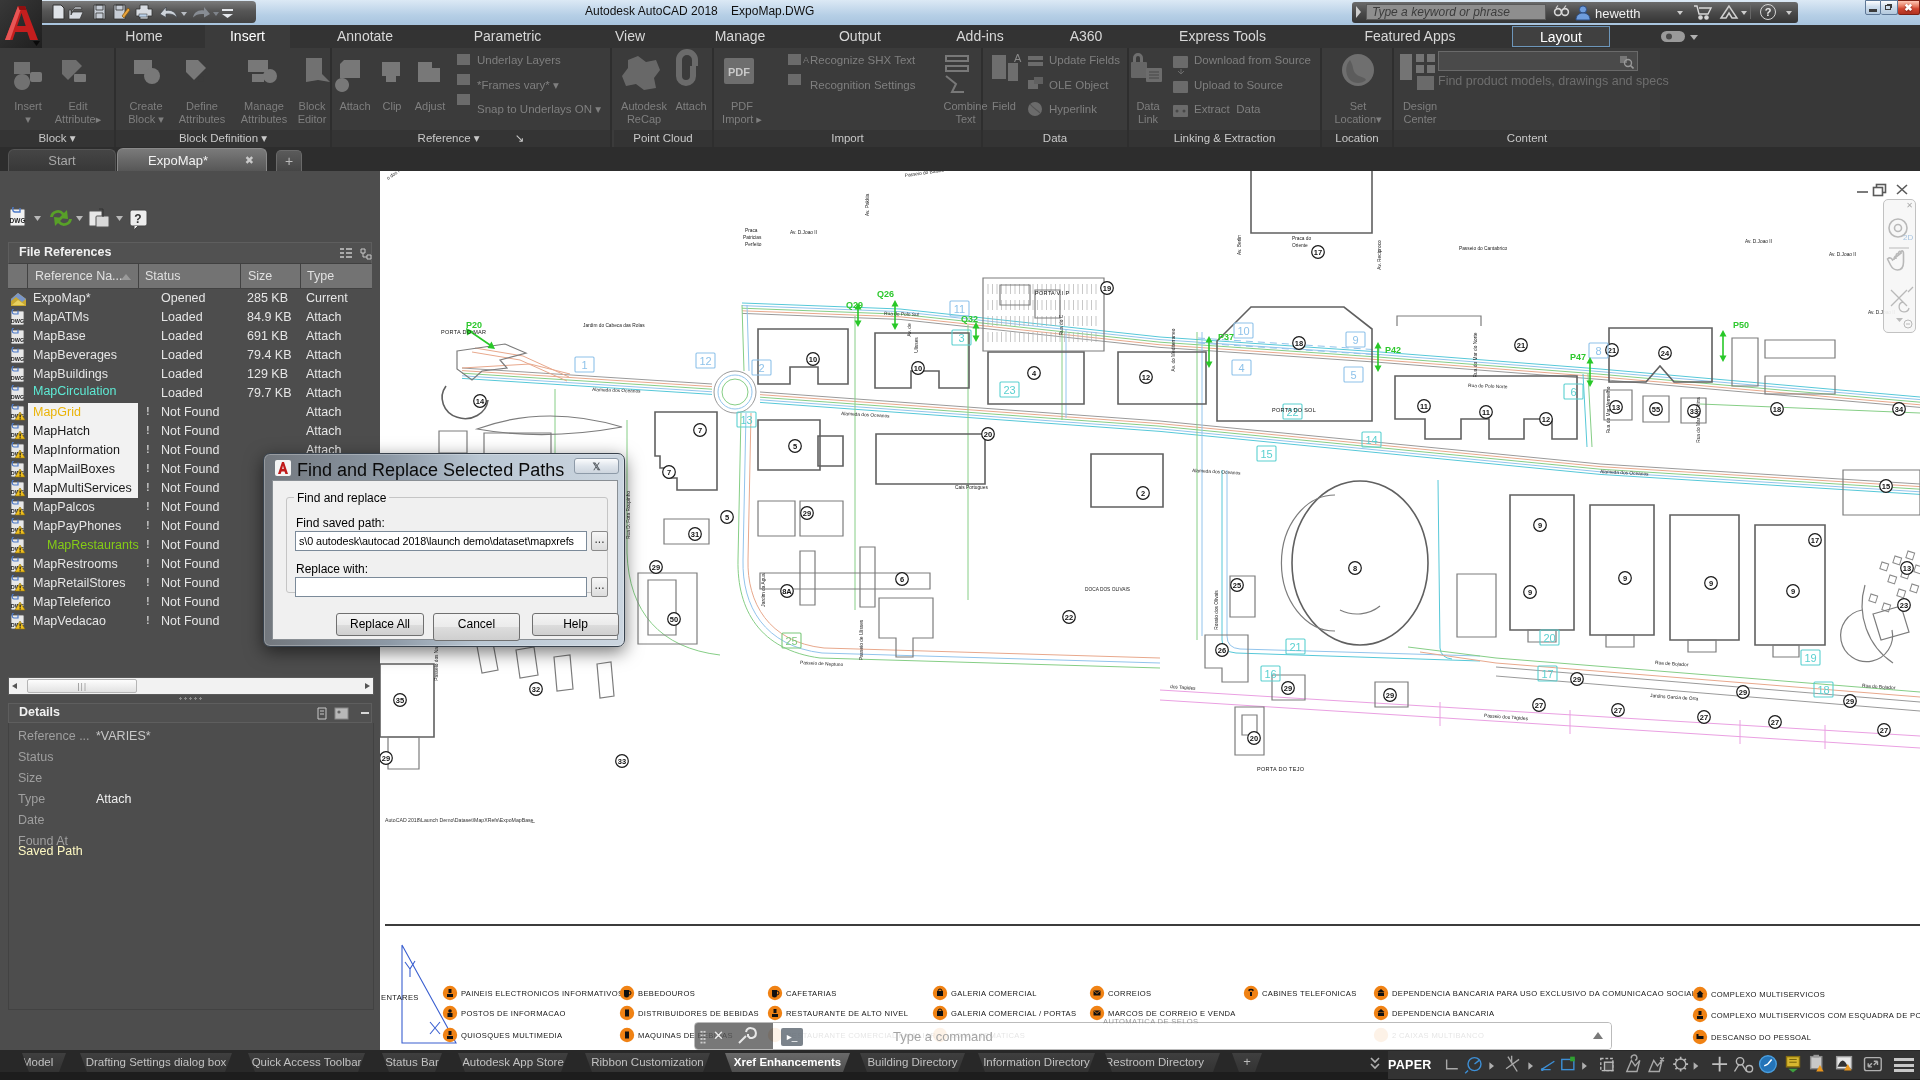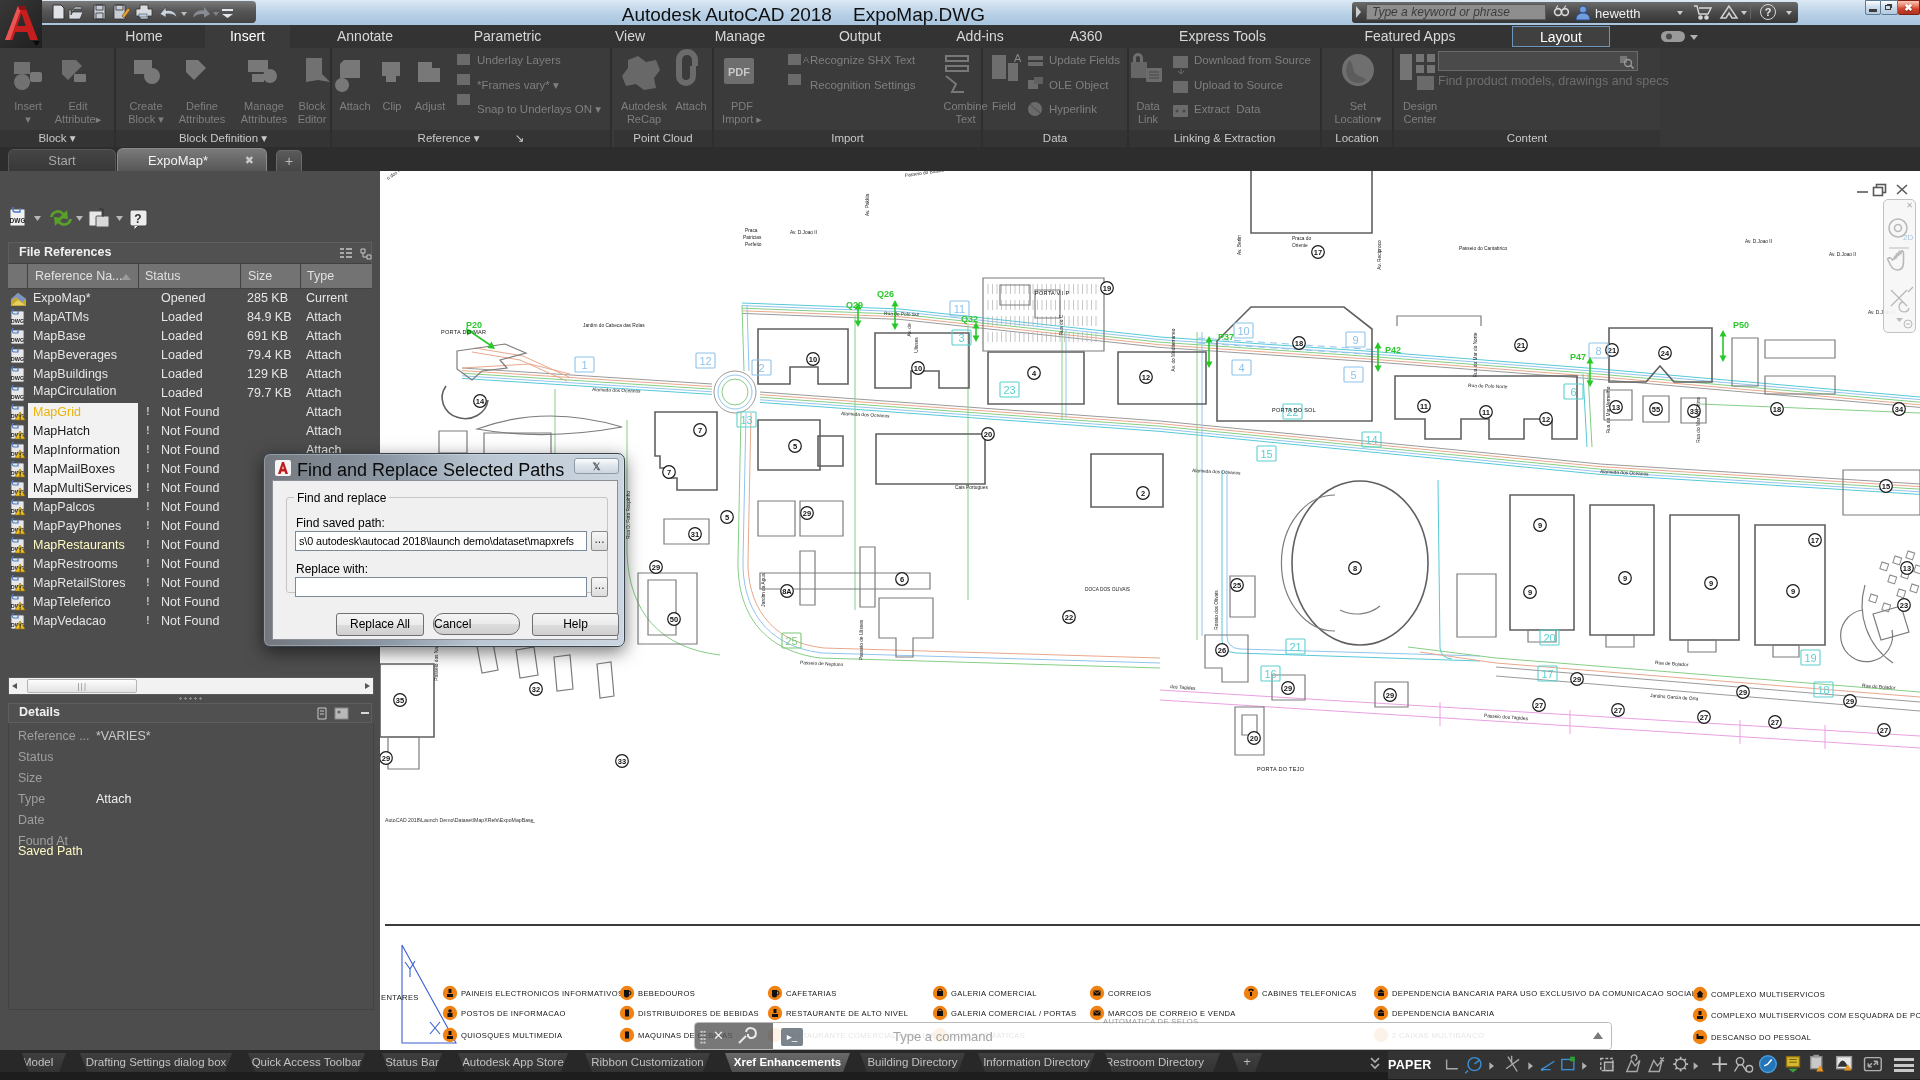--- a/index.html
+++ b/index.html
@@ -1,20 +1,20 @@
 <!DOCTYPE html>
 <html><head><meta charset="utf-8">
 <style>
 *{margin:0;padding:0;box-sizing:border-box}
 html,body{width:1920px;height:1080px;overflow:hidden;background:#4d4d4d;font-family:"Liberation Sans",sans-serif;-webkit-font-smoothing:antialiased}
 .abs{position:absolute}
 #titlebar{position:absolute;left:0;top:0;width:1920px;height:25px;background:linear-gradient(#dce9f5,#b6cfe6 60%,#a8c4de)}
 #qat{position:absolute;left:42px;top:1px;width:214px;height:22px;background:linear-gradient(#7b7b7b,#565656 45%,#434343);border-radius:0 4px 4px 0;display:flex;align-items:center;gap:4px;padding-left:8px}
 #logo{position:absolute;left:0;top:0;width:42px;height:48px;background:linear-gradient(135deg,#383838,#1f1f1f);z-index:30}
-#titletext{position:absolute;left:585px;top:4px;width:400px;text-align:right;font-size:19px;color:#101010}
+#titletext{position:absolute;left:585px;top:4px;width:400px;text-align:left;font-size:12px;color:#101010}
 #infocenter{position:absolute;left:1352px;top:2px;width:446px;height:21px;background:linear-gradient(#6b6b6b,#4a4a4a 50%,#353535);border-radius:3px;display:flex;align-items:center;color:#ddd}
 #winbtns{position:absolute;left:1865px;top:0px;height:17px;display:flex}
 #tabrow{position:absolute;left:0;top:25px;width:1920px;height:23px;background:#333333;color:#d8d8d8;font-size:14px}
 #tabrow .t{position:absolute;top:0;height:23px;line-height:23px;text-align:center}
 #ribbon{position:absolute;left:0;top:48px;width:1920px;height:99px;background:#3b3b3b;overflow:hidden}
 #ribbon .void{position:absolute;left:1660px;top:0;width:260px;height:99px;background:#383838}
 #ribbon .plabel{position:absolute;top:82px;height:17px;line-height:17px;background:#343434;color:#c9c9c9;font-size:11.5px;text-align:center}
 #ribbon .sep{position:absolute;top:0;width:2px;height:99px;background:#2e2e2e}
 #ribbon .big{position:absolute;color:#7f7f7f;font-size:11px;text-align:center;line-height:13px}
 #ribbon .sm{position:absolute;color:#7f7f7f;font-size:11.5px;line-height:13px;white-space:nowrap}
@@ -1134,21 +1134,21 @@
         <span class="abs" style="left:153px;top:2px">Loaded</span>
         <span class="abs" style="left:239px;top:2px">129 KB</span>
         <span class="abs" style="left:298px;top:2px">Attach</span>
       </div>
 <div class="abs" style="left:0;top:95px;width:364px;height:19px">
         <svg class="abs" style="left:2px;top:1px" width="17" height="17" viewBox="0 0 17 17">
           <rect x="1" y="2" width="13" height="14" rx="1" fill="#e8e8e8" stroke="#555" stroke-width=".8"></rect>
           <text x="7.5" y="14" font-size="5.5" font-weight="bold" text-anchor="middle" fill="#222">DWG</text>
           <path d="M4,0 c-2.5,0 -2.5,5 0,5 l4,0 v-3.5" stroke="#4a78c8" fill="none" stroke-width="1.2"></path>
         </svg>
-        <span class="abs" style="left:25px;top:0;color:#e5e5e5">MapCirculation</span>
+        <span class="abs" style="left:25px;top:0;color:#5eead4">MapCirculation</span>
         <span class="abs" style="left:153px;top:2px">Loaded</span>
         <span class="abs" style="left:239px;top:2px">79.7 KB</span>
         <span class="abs" style="left:298px;top:2px">Attach</span>
       </div>
 <div class="abs" style="left:0;top:114px;width:364px;height:19px">
         <div class="abs" style="left:20px;top:0;width:110px;height:19px;background:#f2f2f2"></div>
         <svg class="abs" style="left:2px;top:1px" width="17" height="17" viewBox="0 0 17 17">
           <rect x="1" y="2" width="13" height="14" rx="1" fill="#e8e8e8" stroke="#555" stroke-width=".8"></rect>
           <text x="7.5" y="14" font-size="5.5" font-weight="bold" text-anchor="middle" fill="#222">DWG</text>
           <path d="M4,0 c-2.5,0 -2.5,5 0,5 l4,0 v-3.5" stroke="#4a78c8" fill="none" stroke-width="1.2"></path>
@@ -1258,21 +1258,21 @@
       </div>
 <div class="abs" style="left:0;top:247px;width:364px;height:19px">
         <svg class="abs" style="left:2px;top:1px" width="17" height="17" viewBox="0 0 17 17">
           <rect x="1" y="2" width="13" height="14" rx="1" fill="#e8e8e8" stroke="#555" stroke-width=".8"></rect>
           <text x="7.5" y="14" font-size="5.5" font-weight="bold" text-anchor="middle" fill="#222">DWG</text>
           <path d="M4,0 c-2.5,0 -2.5,5 0,5 l4,0 v-3.5" stroke="#4a78c8" fill="none" stroke-width="1.2"></path>
           <path d="M10,8 l5,8 h-10 z" fill="#f0c020" stroke="#8a6a00" stroke-width=".6"></path>
           <rect x="9.5" y="10.5" width="1.3" height="3" fill="#222"></rect>
           <rect x="9.5" y="14.2" width="1.3" height="1.2" fill="#222"></rect>
         </svg>
-        <span class="abs" style="left:25px;top:2px;color:#fef9c3">MapRestaurants</span>
+        <span class="abs" style="left:39px;top:2px;color:#84cc16">MapRestaurants</span>
         <span class="abs" style="left:138px;top:2px;color:#c4c4c4;font-size:11px;font-weight:bold">!</span>
         <span class="abs" style="left:153px;top:2px">Not Found</span>
         <span class="abs" style="left:239px;top:2px"></span>
         <span class="abs" style="left:298px;top:2px">Attach</span>
       </div>
 <div class="abs" style="left:0;top:266px;width:364px;height:19px">
         <svg class="abs" style="left:2px;top:1px" width="17" height="17" viewBox="0 0 17 17">
           <rect x="1" y="2" width="13" height="14" rx="1" fill="#e8e8e8" stroke="#555" stroke-width=".8"></rect>
           <text x="7.5" y="14" font-size="5.5" font-weight="bold" text-anchor="middle" fill="#222">DWG</text>
           <path d="M4,0 c-2.5,0 -2.5,5 0,5 l4,0 v-3.5" stroke="#4a78c8" fill="none" stroke-width="1.2"></path>
@@ -1373,21 +1373,21 @@
   <div class="abs" style="left:8px;top:26px;width:346px;height:160px;background:#f0f0f0;border:1px solid #898f94">
     <div class="abs" style="left:13px;top:16px;width:322px;height:96px;border:1px solid #c5c5c5;border-radius:3px"></div>
     <div class="abs" style="left:21px;top:10px;background:#f0f0f0;padding:0 3px">Find and replace</div>
     <div class="abs" style="left:23px;top:35px">Find saved path:</div>
     <div class="abs" style="left:22px;top:50px;width:292px;height:20px;background:#fff;border:1px solid #7b8a99;line-height:18px;padding-left:3px;white-space:nowrap;overflow:hidden;font-size:10.8px;letter-spacing:-0.1px">s\0 autodesk\autocad 2018\launch demo\dataset\mapxrefs</div>
     <div class="abs" style="left:318px;top:50px;width:17px;height:20px;background:linear-gradient(#f6f6f6,#dddddd);border:1px solid #8a8a8a;border-radius:2px;text-align:center;line-height:14px;color:#333">...</div>
     <div class="abs" style="left:23px;top:81px">Replace with:</div>
     <div class="abs" style="left:22px;top:96px;width:292px;height:20px;background:#fff;border:1px solid #7b8a99"></div>
     <div class="abs" style="left:318px;top:96px;width:17px;height:20px;background:linear-gradient(#f6f6f6,#dddddd);border:1px solid #8a8a8a;border-radius:2px;text-align:center;line-height:14px;color:#333">...</div>
     <div class="abs" style="left:63px;top:132px;width:88px;height:23px;background:linear-gradient(#f4f4f4,#ebebeb 50%,#dddddd 50%,#cfcfcf);border:1px solid #707070;border-radius:3px;text-align:center;line-height:21px">Replace All</div>
-    <div class="abs" style="left:160px;top:132px;width:87px;height:22px;background:linear-gradient(#f4f4f4,#ebebeb 50%,#dddddd 50%,#cfcfcf);border:1px solid #707070;border-radius:10px;text-align:left;line-height:21px">Cancel</div>
+    <div class="abs" style="left:160px;top:132px;width:87px;height:28px;background:linear-gradient(#f4f4f4,#ebebeb 50%,#dddddd 50%,#cfcfcf);border:1px solid #707070;border-radius:3px;text-align:center;line-height:21px">Cancel</div>
     <div class="abs" style="left:259px;top:132px;width:87px;height:23px;background:linear-gradient(#f4f4f4,#ebebeb 50%,#dddddd 50%,#cfcfcf);border:1px solid #707070;border-radius:3px;text-align:center;line-height:21px">Help</div>
   </div>
 </div>
 <div id="bottombar">
   <div class="abs" style="left:0;top:0;width:1920px;height:30px;background:#282828"></div>
   <div class="abs" style="left:0;top:22px;width:1920px;height:8px;background:#1d1d1d"></div>
   <div id="laytabs">
       <div class="abs" style="left:22px;top:3px;width:44px;height:19px;background:linear-gradient(#3f3f3f,#333333);color:#c2c2c2;font-size:11.5px;text-align:left;line-height:19px;clip-path:polygon(0 0,100% 0,calc(100% - 7px) 100%,7px 100%);white-space:nowrap">Model</div>
       <div class="abs" style="left:80px;top:3px;width:152px;height:19px;background:linear-gradient(#3f3f3f,#333333);color:#c2c2c2;font-size:11.5px;text-align:center;line-height:19px;clip-path:polygon(0 0,100% 0,calc(100% - 7px) 100%,7px 100%);white-space:nowrap">Drafting Settings dialog box</div>
       <div class="abs" style="left:248px;top:3px;width:117px;height:19px;background:linear-gradient(#3f3f3f,#333333);color:#c2c2c2;font-size:11.5px;text-align:center;line-height:19px;clip-path:polygon(0 0,100% 0,calc(100% - 7px) 100%,7px 100%);white-space:nowrap">Quick Access Toolbar</div>

